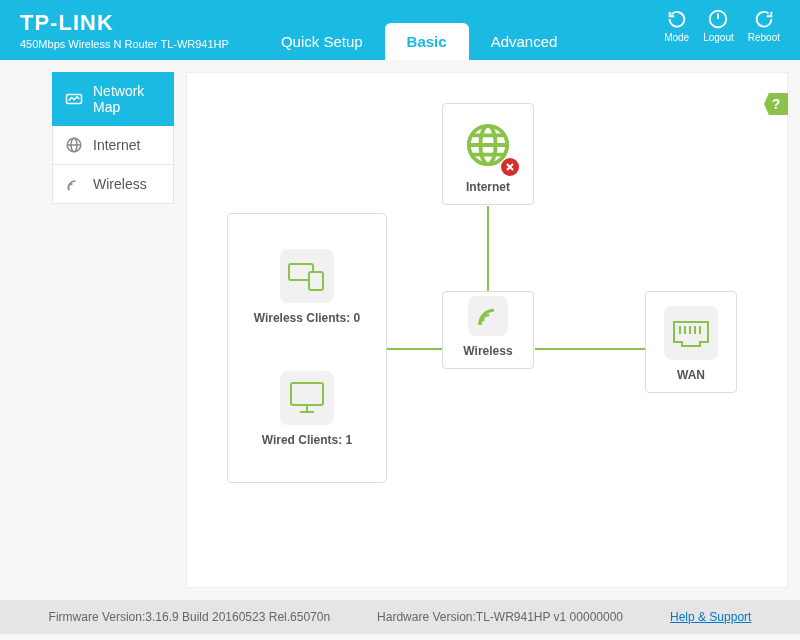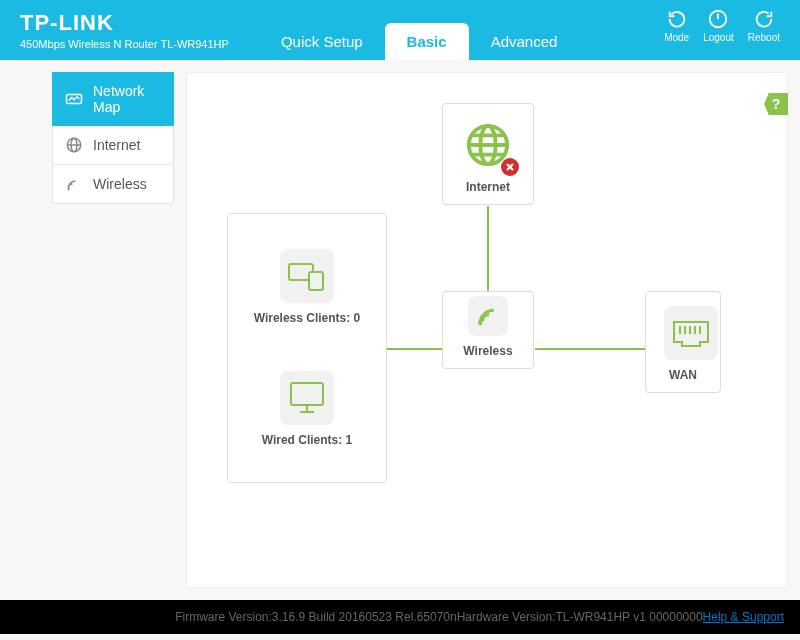--- a/index.html
+++ b/index.html
@@ -58,22 +58,22 @@
   .clients-box {
     position:absolute; left:20px; top:120px; width:160px; height:270px;
     border:1px solid #ddd; border-radius:4px; background:#fff;
     display:flex; flex-direction:column; justify-content:space-around; align-items:center;
     font-size:12px; font-weight:bold; color:#555; padding:12px 0;
   }
   .client-item { text-align:center; cursor:pointer; }
   .line-h { position:absolute; height:2px; background:#8bc34a; }
   .line-v { position:absolute; width:2px; background:#8bc34a; }
   .footer {
-    display:flex; justify-content:flex-end; font-size:12px; color:#666;
-    padding:10px 16px; background:#000000;
+    display:flex; justify-content:center; font-size:12px; color:#666;
+    padding:10px 16px; background:#e5e5e5;gap:47px;
   }
   .footer a { color:#0077cc; text-decoration:underline; cursor:pointer; }
   .error-badge { position:absolute; bottom:-4px; right:-4px; width:18px; height:18px; background:#d32f2f; border-radius:50%; display:flex; align-items:center; justify-content:center; }
 </style>
 </head>
 <body>
 
 <div class="header">
   <div class="brand-block">
     <div class="brand">TP-LINK</div>
@@ -176,21 +176,21 @@
               <path d="M5 19 A12 12 0 0 1 17 7" fill="none" stroke="#8bc34a" stroke-width="2.5"></path>
               <path d="M5 19 A8 8 0 0 1 13 11" fill="none" stroke="#8bc34a" stroke-width="2.5"></path>
               <path d="M5 19 A4 4 0 0 1 9 15" fill="none" stroke="#8bc34a" stroke-width="2.5"></path>
               <circle cx="5.5" cy="18.5" r="1.5" fill="#8bc34a"></circle>
             </svg>
           </div>
           <div>Wireless</div>
         </div>
       </div>
 
-      <div class="node-box" style="left:438px; top:198px; width:76px;">
+      <div class="node-box" style="left:438px; top:198px; width:92px;">
         <div class="node-inner">
           <div class="icon-tile">
             <svg width="42" height="34" viewBox="0 0 42 34">
               <path d="M4 6h34v20h-8v4H12v-4H4z" fill="none" stroke="#8bc34a" stroke-width="2"></path>
               <line x1="10" y1="10" x2="10" y2="18" stroke="#8bc34a" stroke-width="2"></line>
               <line x1="15" y1="10" x2="15" y2="18" stroke="#8bc34a" stroke-width="2"></line>
               <line x1="20" y1="10" x2="20" y2="18" stroke="#8bc34a" stroke-width="2"></line>
               <line x1="25" y1="10" x2="25" y2="18" stroke="#8bc34a" stroke-width="2"></line>
               <line x1="30" y1="10" x2="30" y2="18" stroke="#8bc34a" stroke-width="2"></line>
             </svg>

